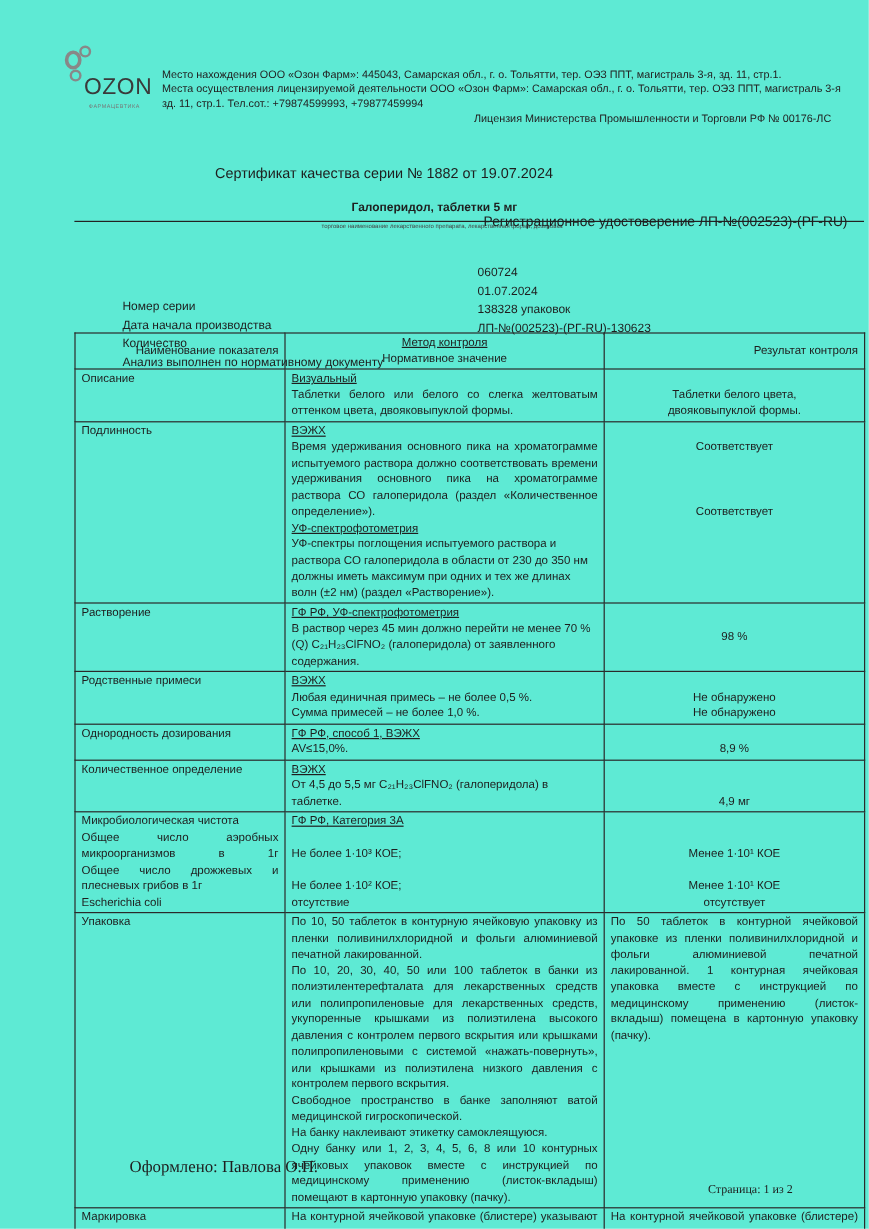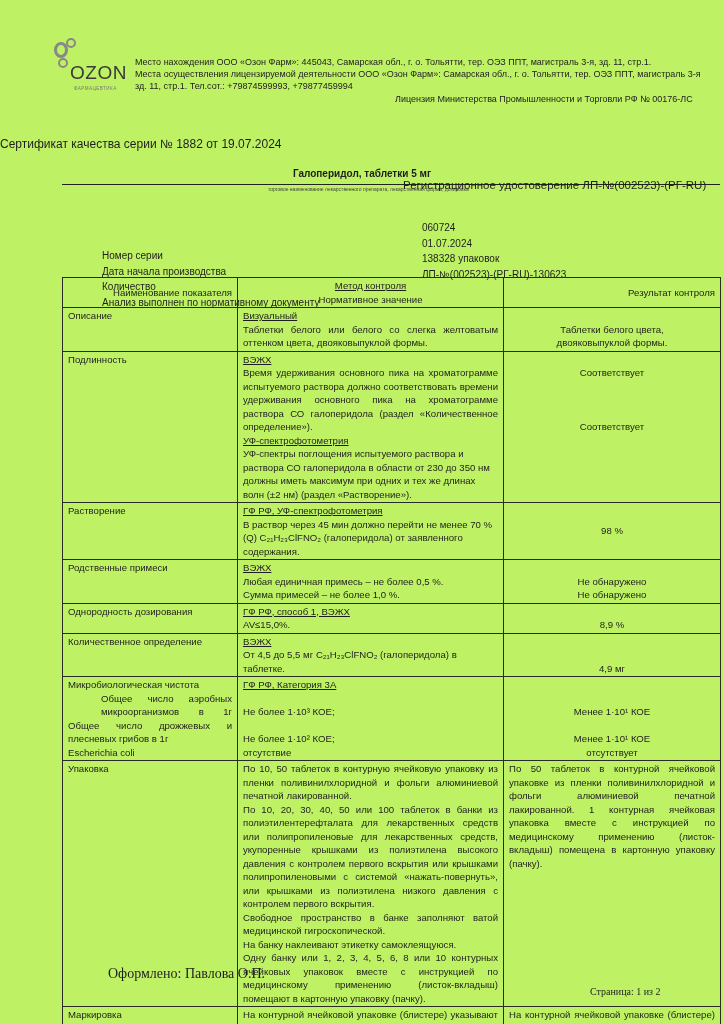--- a/index.html
+++ b/index.html
@@ -1,32 +1,32 @@
 <!DOCTYPE html>
 <html><head>
 <meta charset="utf-8">
 <style>
   html, body { margin:0; padding:0; }
   body { width:724px; height:1024px; background:#f4f4f2; position:relative; overflow:hidden;
          font-family:"Liberation Sans", sans-serif; color:#1e1e1e; }
-  .page { position:absolute; left:0; top:0; width:724px; height:1024px; background:#bef264; }
+  .page { position:absolute; left:0; top:0; width:724px; height:1024px; background:#5eead4; }
   .logo { position:absolute; left:52px; top:38px; width:75px; height:60px; }
   .logo .c { position:absolute; border-radius:50%; border:3px solid #888; }
   .logo .brand { position:absolute; left:18px; top:24px; font-size:19px; letter-spacing:0.5px; color:#3a3a3a; font-family:"Liberation Sans", sans-serif; }
   .logo .sub { position:absolute; left:22px; top:48px; font-size:4.5px; color:#777; letter-spacing:0.5px; }
   .hdr { position:absolute; left:135px; font-size:9px; line-height:12px; color:#222; white-space:nowrap; }
   .lic { position:absolute; left:395px; top:94px; font-size:9px; color:#222; white-space:nowrap; }
-  .cert-title { position:absolute; left:0; width:640px; top:137px; text-align:left; font-size:12px; }
+  .cert-title { position:absolute; left:0; width:640px; top:137px; text-align:center; font-size:12px; }
   .prod-title { position:absolute; left:0; width:724px; top:168px; text-align:center; font-size:10px; font-weight:bold; }
   .prod-line { position:absolute; left:62px; top:184px; width:658px; border-top:1.5px solid #222; }
   .prod-caption { position:absolute; left:268px; top:186px; font-size:5px; color:#444; white-space:nowrap; }
   .reg { position:absolute; left:403px; top:179px; font-size:11.5px; white-space:nowrap; }
   .meta { position:absolute; font-size:10px; line-height:15.5px; white-space:nowrap; }
   .meta-l { left:102px; top:220px;margin-top:28px; }
-  .meta-r { left:422px; top:220px; }
+  .meta-r { left:398px; top:220px; }
   table.q { position:absolute; left:62px; top:277px; width:658px; border-collapse:collapse; table-layout:fixed;
             font-size:9.6px; line-height:13.5px; }
   table.q td { border:1px solid #2a2a2a; vertical-align:top; padding:1px 5px; }
   table.q col.c1 { width:175px; } table.q col.c2 { width:266px; } table.q col.c3 { width:217px; }
   .th { text-align:right; vertical-align:middle !important; }
   .u { text-decoration:underline; }
   .just { text-align:justify; }
   .ctr { text-align:center; }
   .blk { display:block; }
   .footer-l { position:absolute; left:108px; top:966px; font-family:"Liberation Serif", serif; font-size:14px; }
@@ -150,21 +150,21 @@
       <td>
         <span class="u blk">ВЭЖХ</span>
         <span class="blk">От 4,5 до 5,5 мг C₂₁H₂₃ClFNO₂ (галоперидола) в таблетке.</span>
       </td>
       <td class="ctr" style="vertical-align:bottom;">4,9 мг</td>
     </tr>
 
     <tr>
       <td>
         <span class="blk">Микробиологическая чистота</span>
-        <span class="blk just" style="text-align-last:justify;margin-left:33px;">Общее число аэробных микроорганизмов в 1г</span>
+        <span class="blk just" style="text-align-last:justify;">Общее число аэробных микроорганизмов в 1г</span>
         <span class="blk just">Общее число дрожжевых и плесневых грибов в 1г</span>
         <span class="blk">Escherichia coli</span>
       </td>
       <td>
         <span class="u blk">ГФ РФ, Категория 3А</span>
         <span class="sp"></span>
         <span class="blk">Не более 1·10³ КОЕ;</span>
         <span class="sp"></span>
         <span class="blk">Не более 1·10² КОЕ;</span>
         <span class="blk">отсутствие</span>

